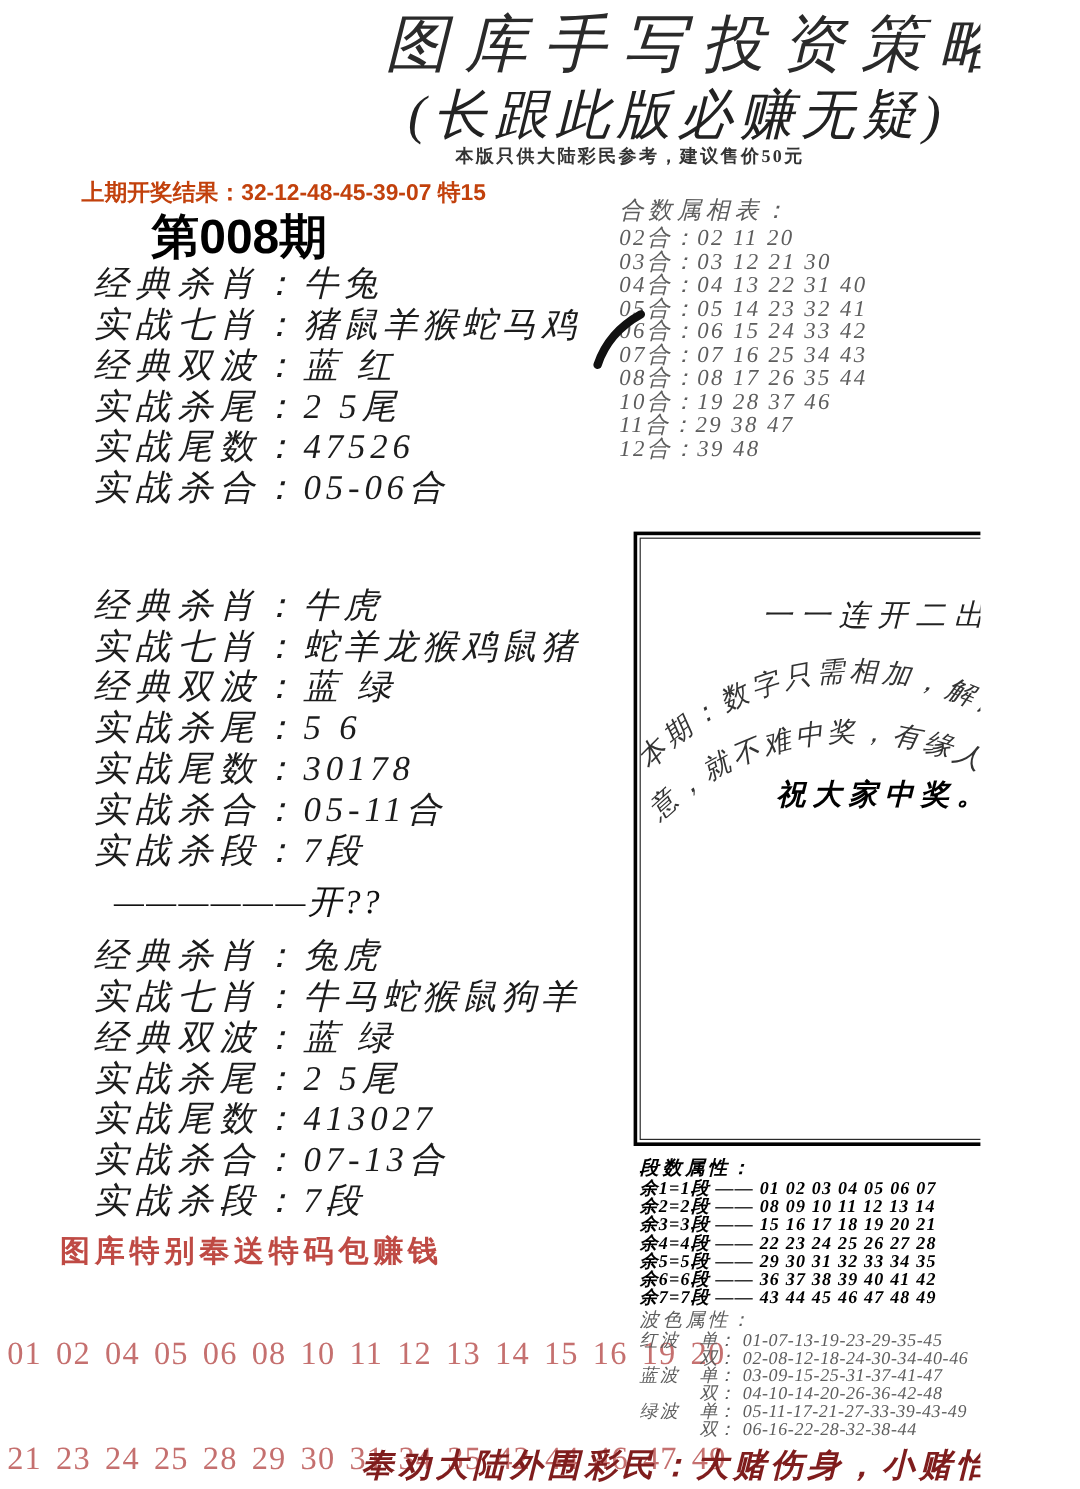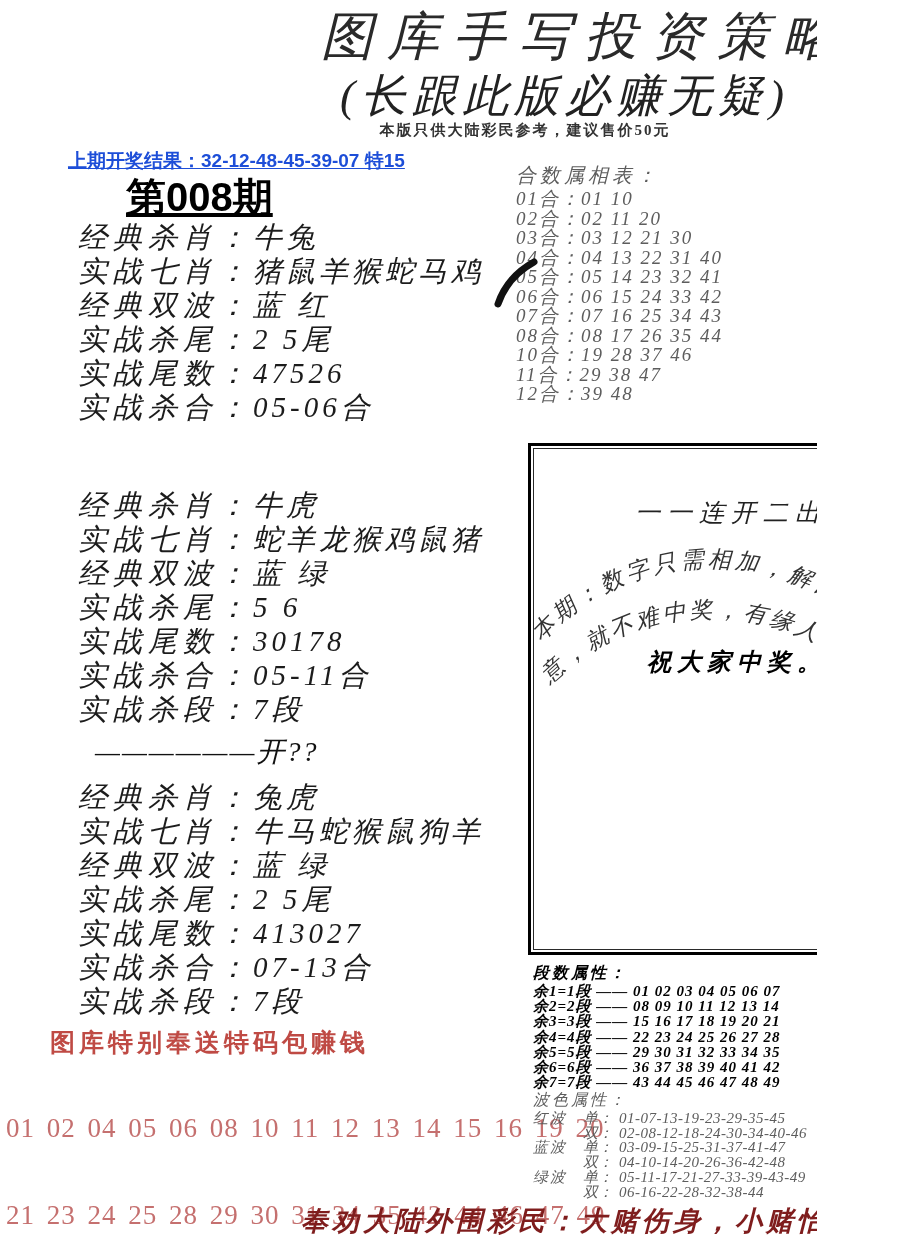--- a/index.html
+++ b/index.html
@@ -10,21 +10,21 @@
   .center{text-align:center;}
 
   
   .main-title{left:270px;top:2px;width:630px;font-size:52px;letter-spacing:14px;color:#2a2a2a;}
   .sub-title{left:250px;top:66px;width:630px;font-size:45px;letter-spacing:6px;color:#222;}
   .note{left:240px;top:121px;width:570px;font-size:15px;font-weight:700;color:#333;letter-spacing:2px;}
 
   .result-line{left:68px;top:148px;font-family:"Liberation Sans",sans-serif;
                font-weight:700;font-size:19px;}
   .issue{left:126px;top:170px;font-family:"Liberation Sans",sans-serif;
-         font-weight:700;font-size:40px;color:#000;text-decoration:underline;}
+         font-weight:700;font-size:40px;color:#000;}
 
   
   .section{left:78px;width:470px;}
   .sec1{top:220px;} .sec2{top:488px;} .sec3{top:780px;}
   .sec-row{height:34px;line-height:34px;font-size:29px;white-space:pre;}
   .sec-row .lbl{letter-spacing:6px;text-align:center;}
   .sec-row .val{letter-spacing:4px;}
   .divider-line{left:95px;top:733px;font-size:28px;color:#111;letter-spacing:2px;}
 
   
@@ -60,21 +60,21 @@
 </style>
 </head>
 <body>
 
 <div id="canvas">
 
   <div class="abs hw center main-title">图库手写投资策略</div>
   <div class="abs hw center sub-title">(长跟此版必赚无疑)</div>
   <div class="abs center note">本版只供大陆彩民参考，建议售价50元</div>
 
-  <div class="abs result-line" style="color:#1d4ed8;text-decoration:underline;">上期开奖结果：32-12-48-45-39-07 特15</div>
+  <div class="abs result-line" style="color:#c2410c;">上期开奖结果：32-12-48-45-39-07 特15</div>
 
   <div class="abs issue">第008期</div>
 
   <div class="abs section sec1">
     <div class="sec-row hw"><span class="lbl">经典杀肖：</span><span class="val">牛兔</span></div>
     <div class="sec-row hw"><span class="lbl">实战七肖：</span><span class="val">猪鼠羊猴蛇马鸡</span></div>
     <div class="sec-row hw"><span class="lbl">经典双波：</span><span class="val">蓝 红</span></div>
     <div class="sec-row hw"><span class="lbl">实战杀尾：</span><span class="val">2 5尾</span></div>
     <div class="sec-row hw"><span class="lbl">实战尾数：</span><span class="val">47526</span></div>
     <div class="sec-row hw"><span class="lbl">实战杀合：</span><span class="val">05-06合</span></div>
@@ -103,21 +103,20 @@
   </div>
 
   <div class="abs gift-title" style="color:#bf4a44;">图库特别奉送特码包赚钱</div>
   <div class="abs gift-nums" style="color:#c5706f;">
     <div>01 02 04 05 06 08 10 11 12 13 14 15 16 19 20</div>
     <div>21 23 24 25 28 29 30 31 34 35 42 44 46 47 49</div>
   </div>
 
   <div class="abs hw sum-table">
     <div class="sum-title">合数属相表：</div>
-    <div class="sum-row">01合：01 10</div>
     <div class="sum-row">02合：02 11 20</div>
     <div class="sum-row">03合：03 12 21 30</div>
     <div class="sum-row">04合：04 13 22 31 40</div>
     <div class="sum-row">05合：05 14 23 32 41</div>
     <div class="sum-row">06合：06 15 24 33 42</div>
     <div class="sum-row">07合：07 16 25 34 43</div>
     <div class="sum-row">08合：08 17 26 35 44</div>
     <div class="sum-row">10合：19 28 37 46</div>
     <div class="sum-row">11合：29 38 47</div>
     <div class="sum-row">12合：39 48</div>

